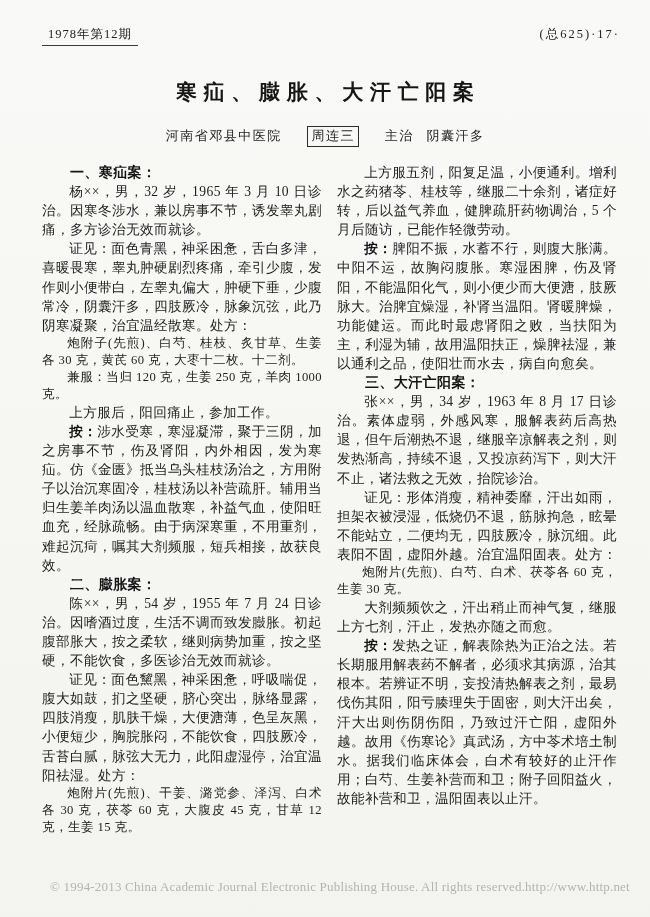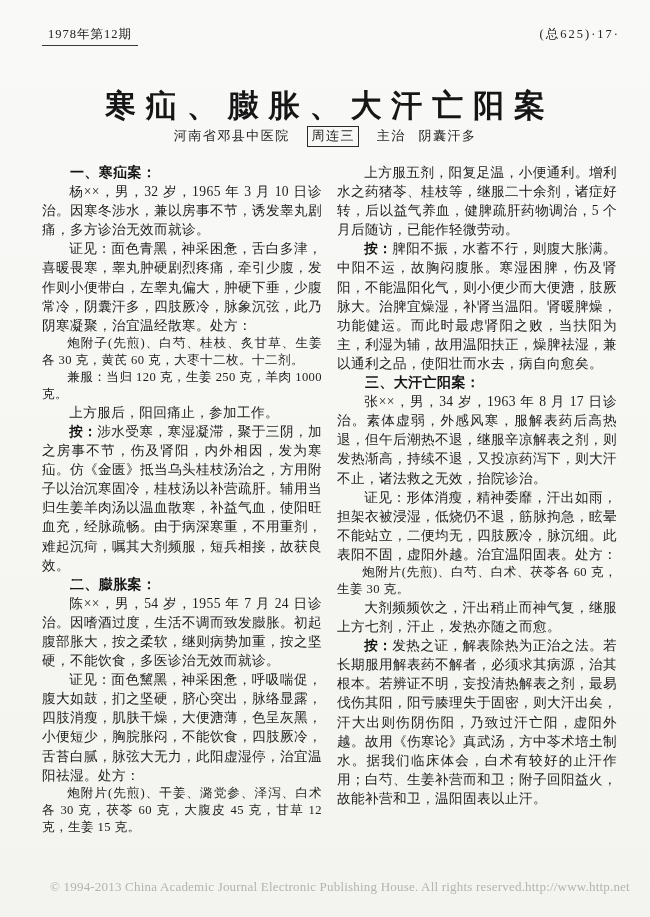--- a/index.html
+++ b/index.html
@@ -19,33 +19,33 @@
     position:absolute;top:26px;left:42px;right:30px;
     display:flex;justify-content:space-between;align-items:baseline;
     font-size:12.5px;letter-spacing:1px;color:#222;
   }
   .issue{border-bottom:1px solid #3a3a3a;padding:0 6px 2px 6px;}
   .pageno{letter-spacing:2px;}
   
   .title{
     position:absolute;top:64px;left:0;right:0;
     text-align:center;
-    font-size:31px;font-weight:bold;
+    font-size:21px;font-weight:bold;
     letter-spacing:0.32em;text-indent:0.32em;
     color:#161616;
   }
   
   .byline{
     position:absolute;top:126px;left:0;right:0;
     text-align:center;font-size:13px;color:#242424;letter-spacing:1.5px;
   }
   .byline .seg{margin:0 4px;}
   .boxed{
     display:inline-block;border:1.5px solid #2c2c2c;
-    padding:0 3px 1px 3px;margin:0 9px;
+    padding:0 3px 1px 3px;margin:0 17px;
   }
   
   .columns{
     position:absolute;top:163px;left:42px;right:33px;
     display:flex;gap:15px;
   }
   .col{flex:1 1 0;min-width:0;}
   .col p{
     margin:0;padding:0;
     font-size:13.6px;line-height:19.1px;

